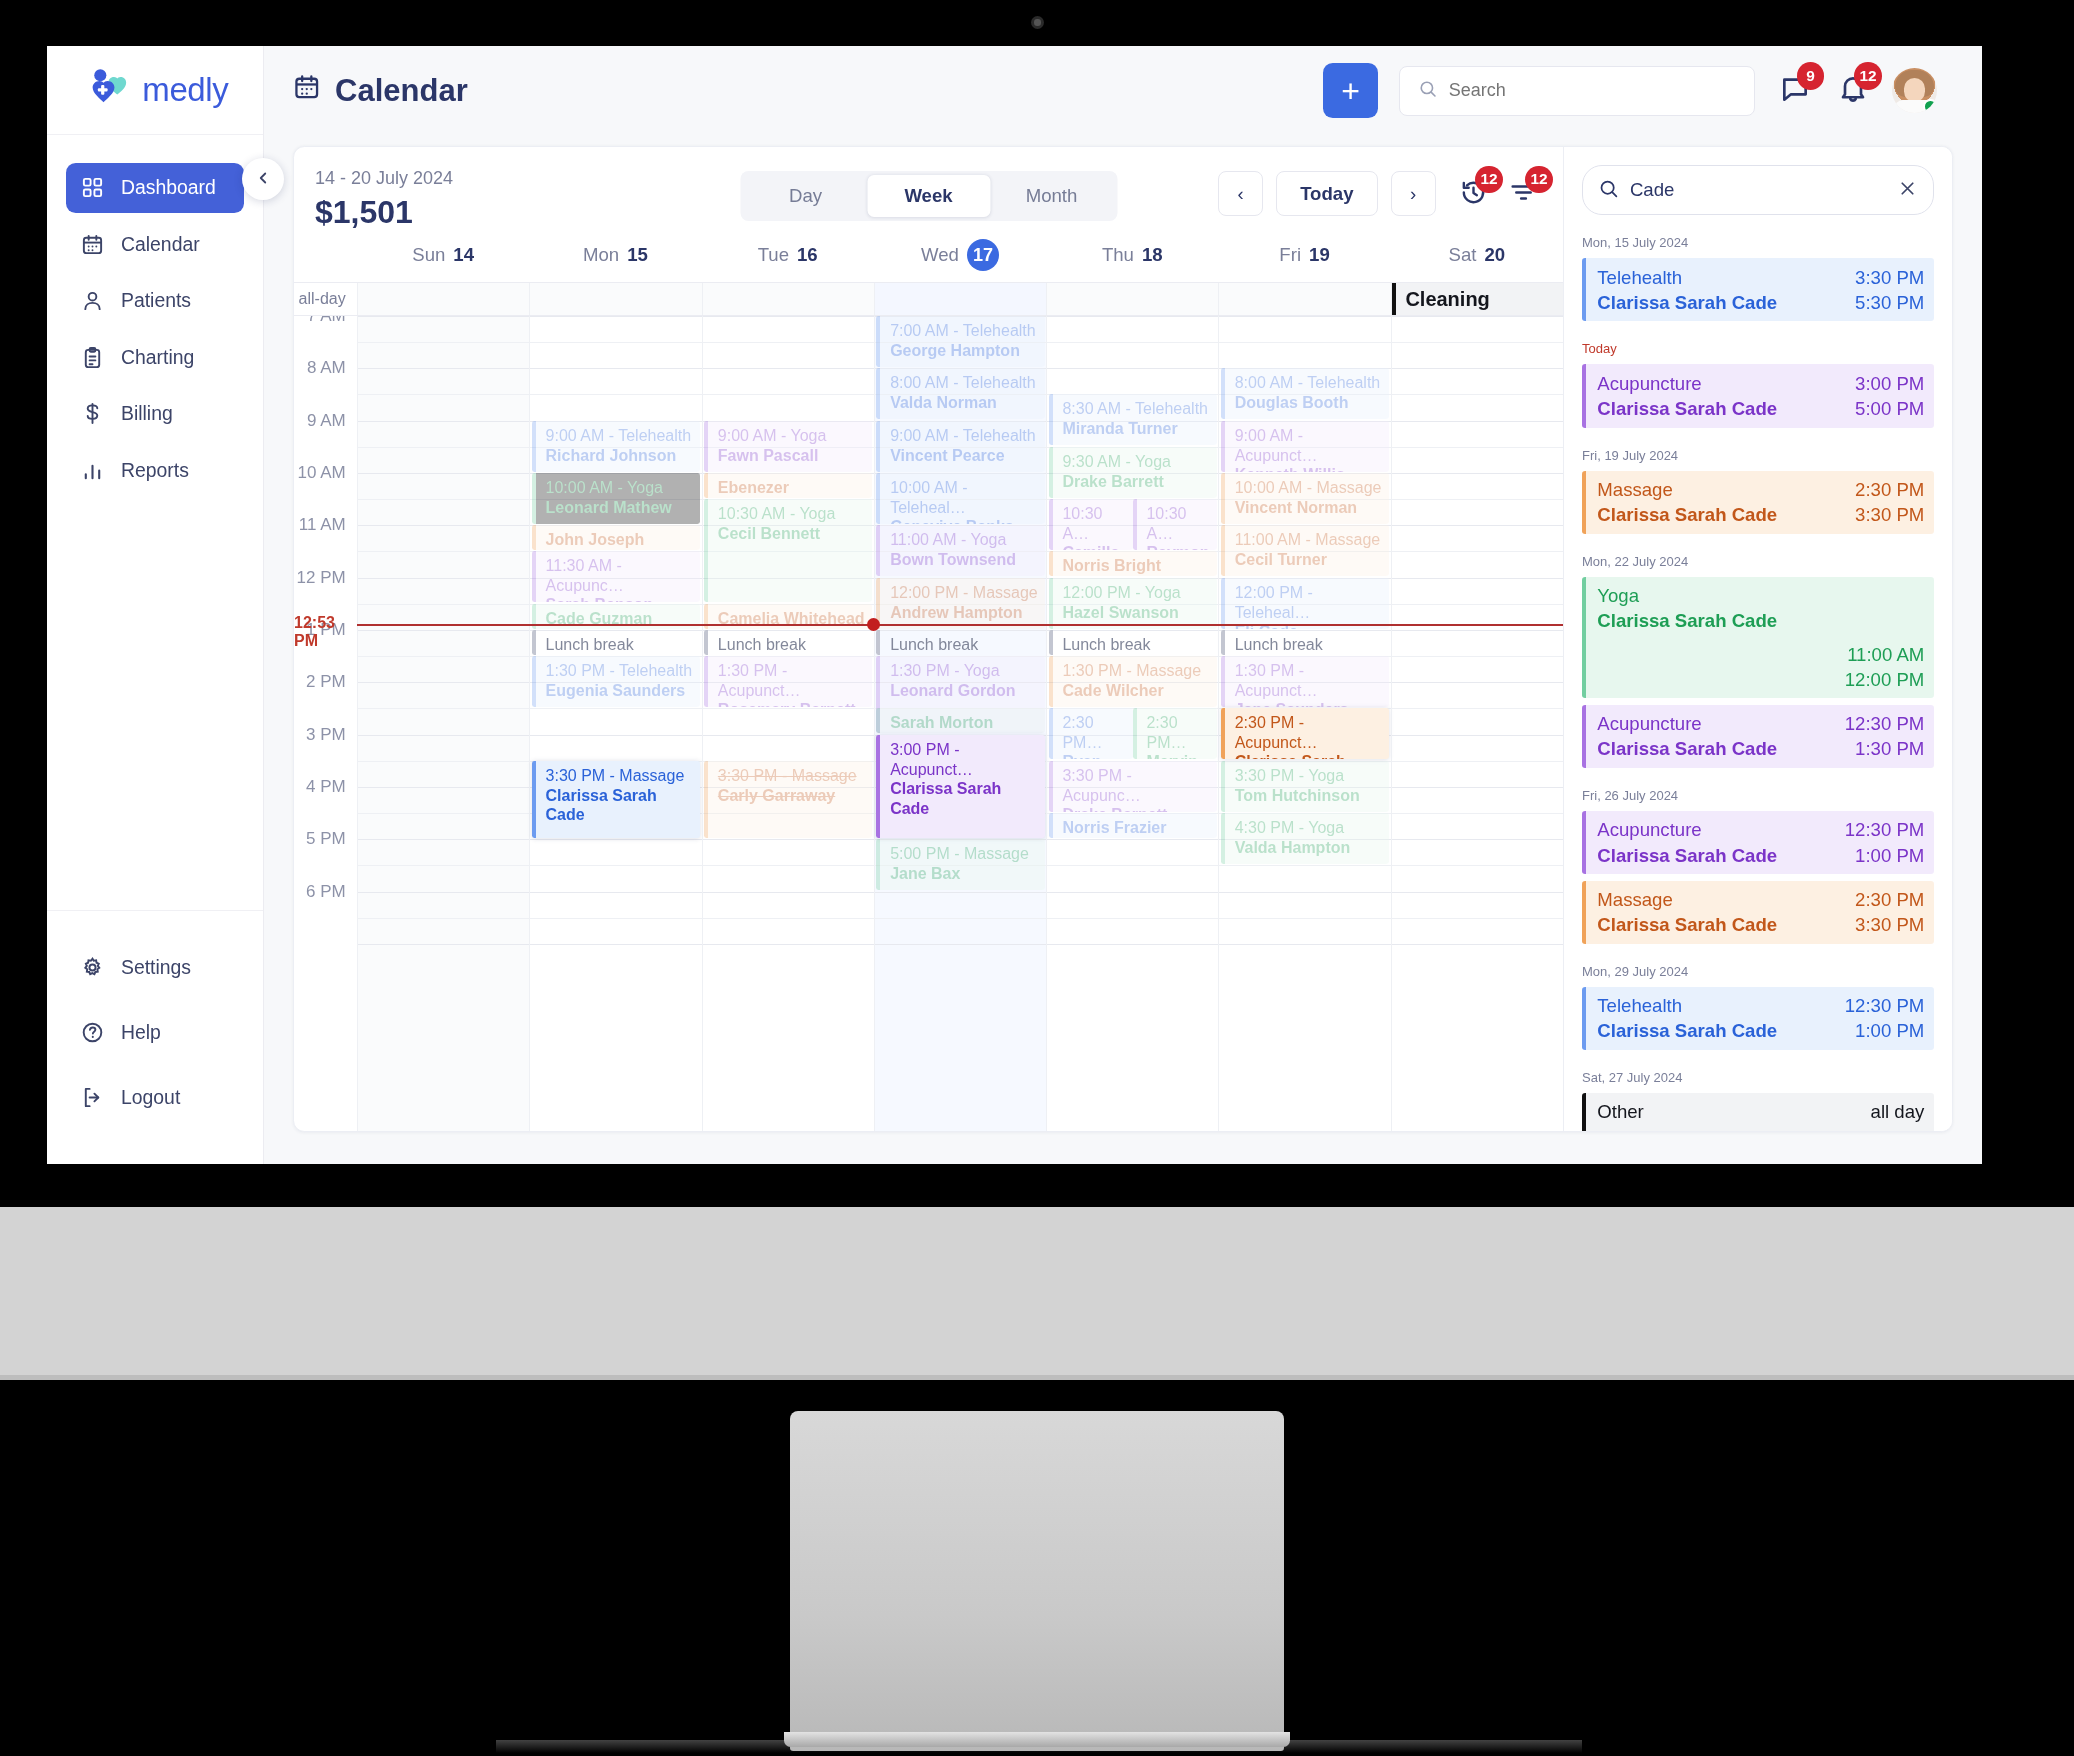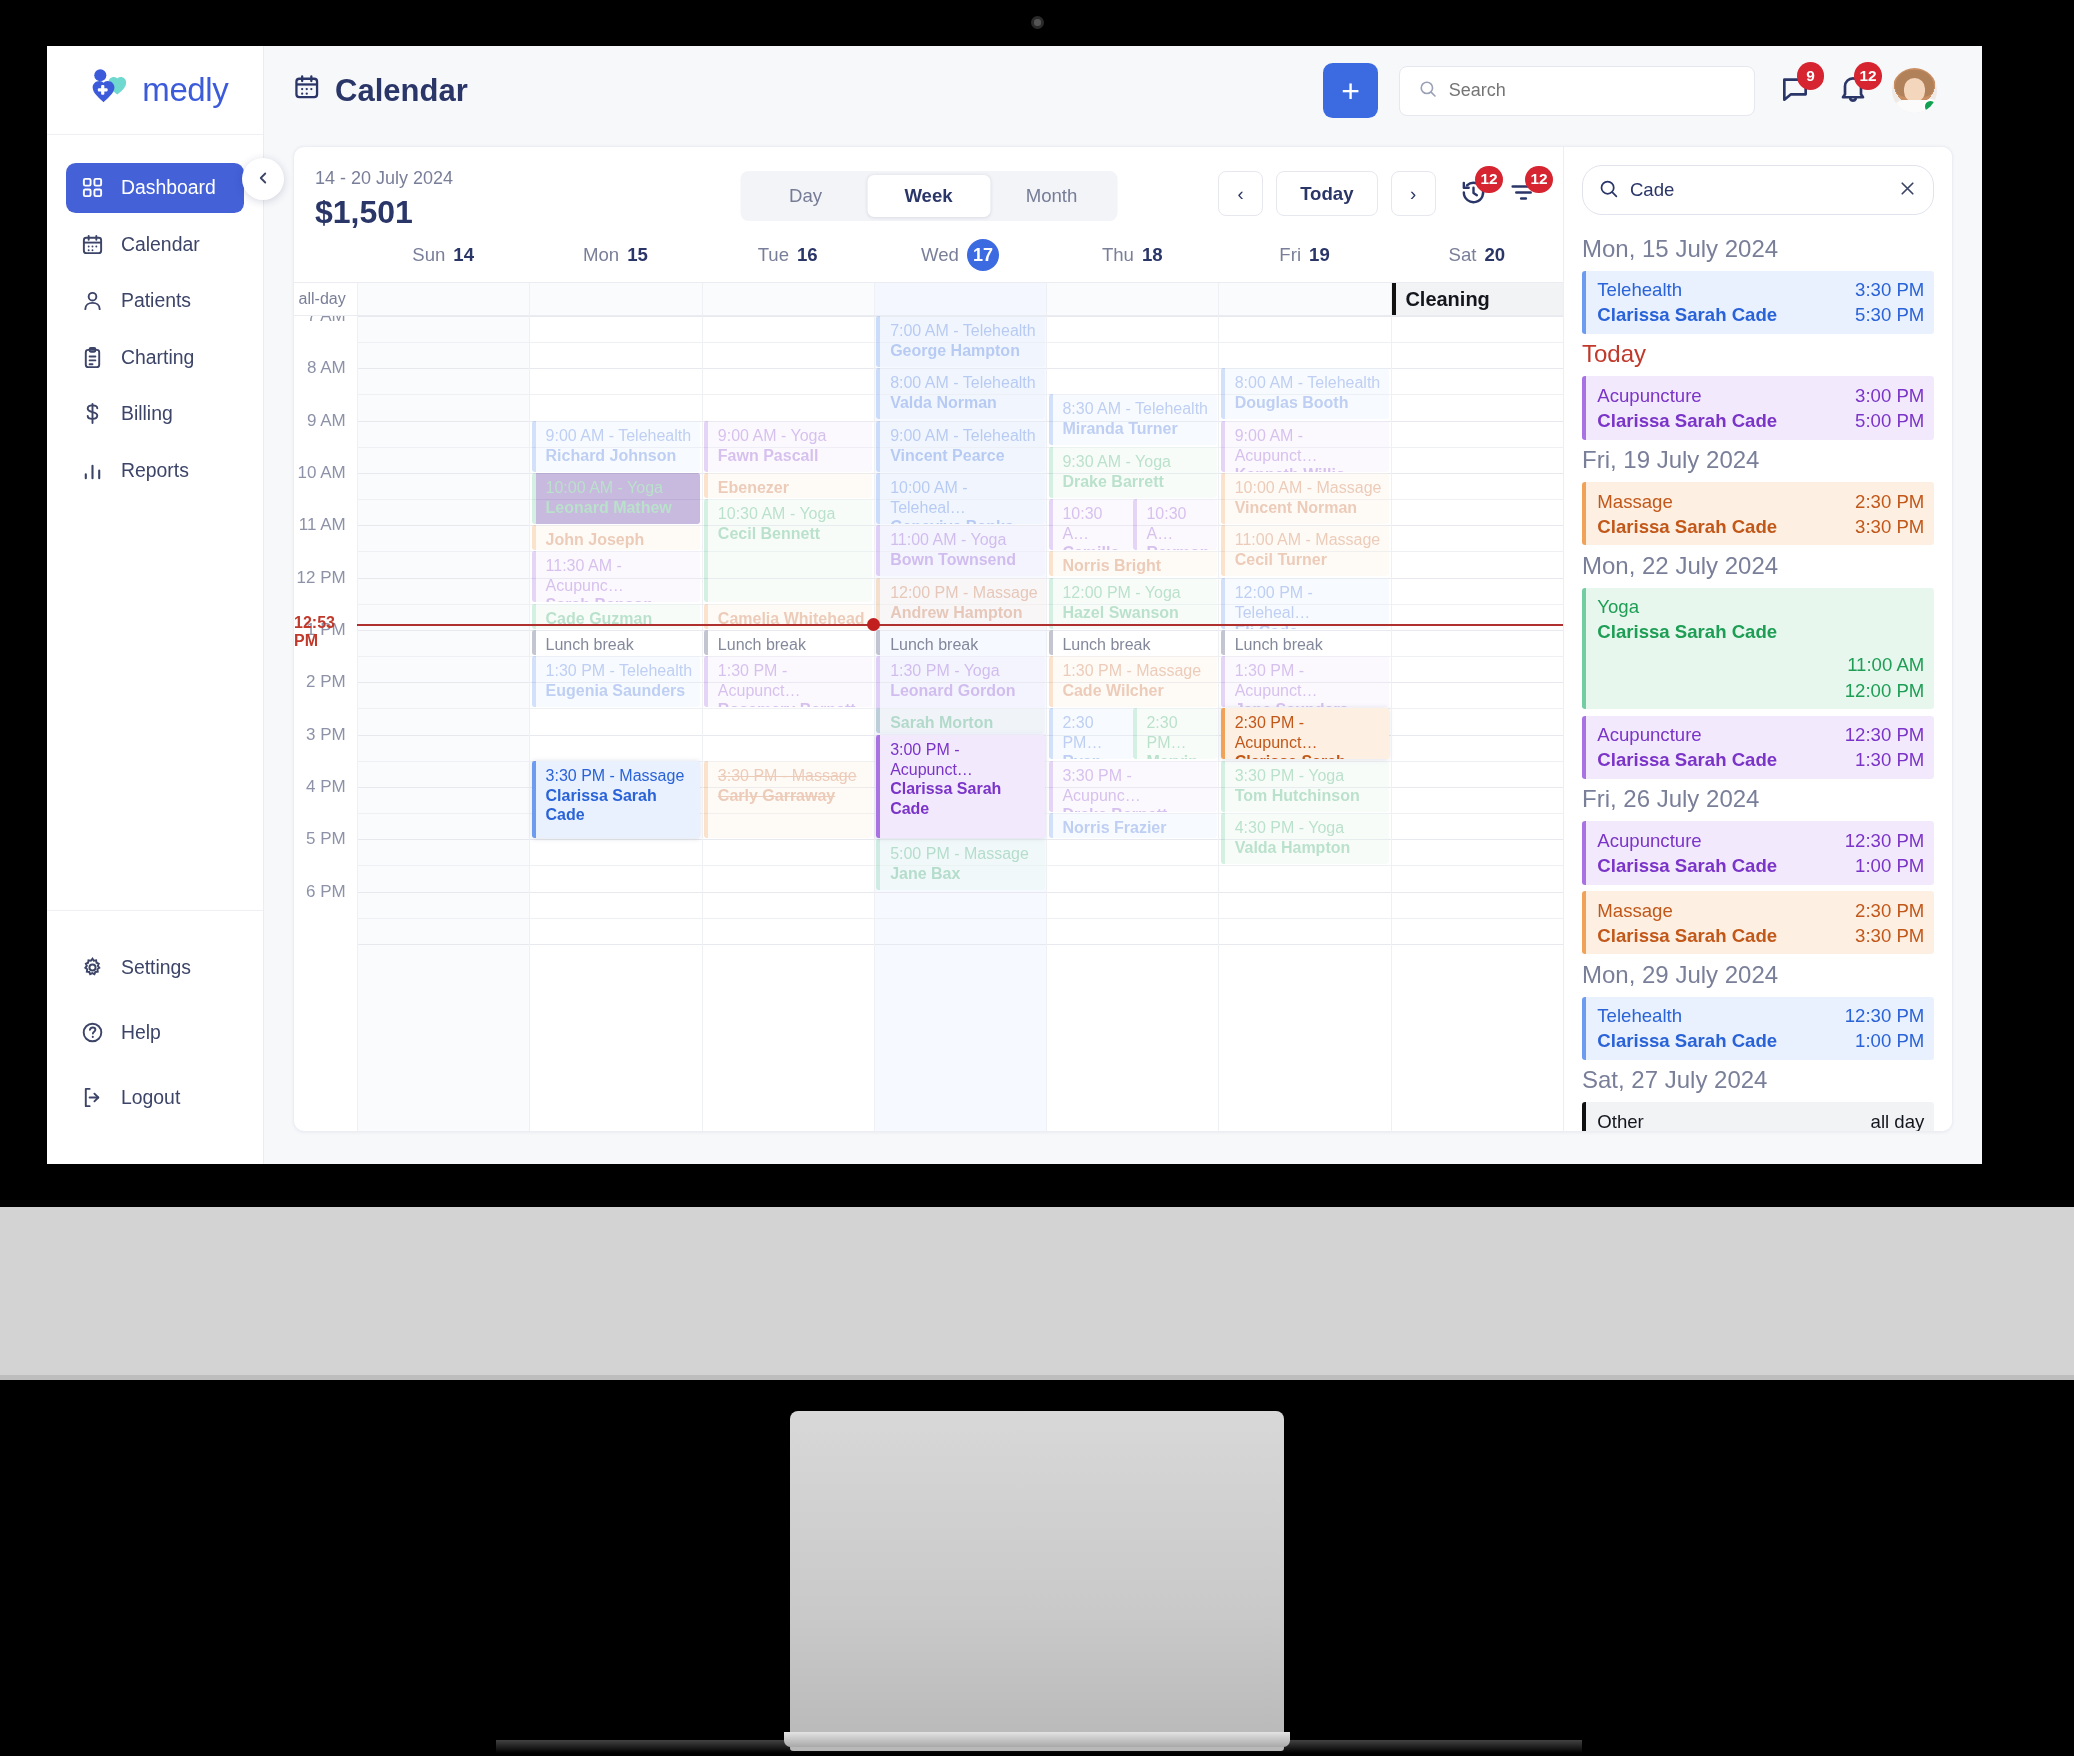--- a/index.html
+++ b/index.html
@@ -177,21 +177,21 @@
   .cal-right {
     width: 389px; flex: 0 0 389px; border-left: 0.8px solid #eceef4; padding: 18px 18px 8px 18px;
     overflow: hidden; background: #fff;
   }
   .rsearch {
     height: 50px; border: 0.8px solid #e0e2ec; border-radius: 20px; display:flex; align-items:center;
     gap: 11.3px; padding: 0 14.6px; margin-bottom: 19.4px;
   }
   .rsearch input { border:none; outline:none; font-size: 18.6px; color:#2b3668; flex:1;
                    font-family:"Liberation Sans", sans-serif; background:transparent;}
-  .res-date { font-size: 24px; color: #7a7f99; margin: 6px 0 8px 0; }
+  .res-date { font-size: 13px; color: #7a7f99; margin: 20px 0 8px 0; }
   .res-date.today { color: #c0392b; }
   .res-item {
     border-radius: 3.2px; padding: 6.5px 9.7px 6.5px 11.3px; margin-bottom: 6.5px;
     display: flex; justify-content: space-between; gap: 8px; border-left: 4px solid transparent;
   }
   .res-item .left, .res-item .right { display: flex; flex-direction: column; }
   .res-item .right { text-align: right; }
   .res-item .l1 { font-size: 18.6px; line-height: 1.35; }
   .res-item .l2 { font-size: 18.6px; font-weight: 700; line-height: 1.35; white-space: nowrap;
                   overflow: hidden; text-overflow: ellipsis; max-width: 243px; }
@@ -549,21 +549,21 @@
                     <div class="hline" style="top: 497px;"></div>
                     <div class="hline hour" style="top: 523px;"></div>
                     <div class="hline" style="top: 549px;"></div>
                     <div class="hline hour" style="top: 576px;"></div>
                     <div class="hline" style="top: 602px;"></div>
                     <div class="hline hour" style="top: 628px;"></div>
                     <div class="ev faded" style="top: 105px; height: 51px; background: rgb(232, 241, 253); color: rgb(42, 98, 216); border-left: 4px solid rgb(108, 155, 240);">
                       <span class="t1">9:00 AM - Telehealth</span>
                       <span class="t2">Richard Johnson</span>
                     </div>
-                    <div class="ev faded" style="top: 157px; height: 51px; background: #4c1d95; color: rgb(30, 158, 85); border-left: 4px solid rgb(114, 206, 160);">
+                    <div class="ev faded" style="top: 157px; height: 51px; background: #000000; color: rgb(30, 158, 85); border-left: 4px solid rgb(114, 206, 160);">
                       <span class="t1">10:00 AM - Yoga</span>
                       <span class="t2">Leonard Mathew</span>
                     </div>
                     <div class="ev faded" style="top: 209px; height: 24.5px; background: rgb(253, 240, 226); color: rgb(194, 87, 26); border-left: 4px solid rgb(240, 162, 89);">
                       <span class="t2">John Joseph Const…</span>
                     </div>
                     <div class="ev faded" style="top: 235px; height: 51px; background: rgb(242, 234, 252); color: rgb(123, 52, 200); border-left: 4px solid rgb(168, 114, 226);">
                       <span class="t1">11:30 AM - Acupunc…</span>
                       <span class="t2">Sarah Benson</span>
                     </div>

